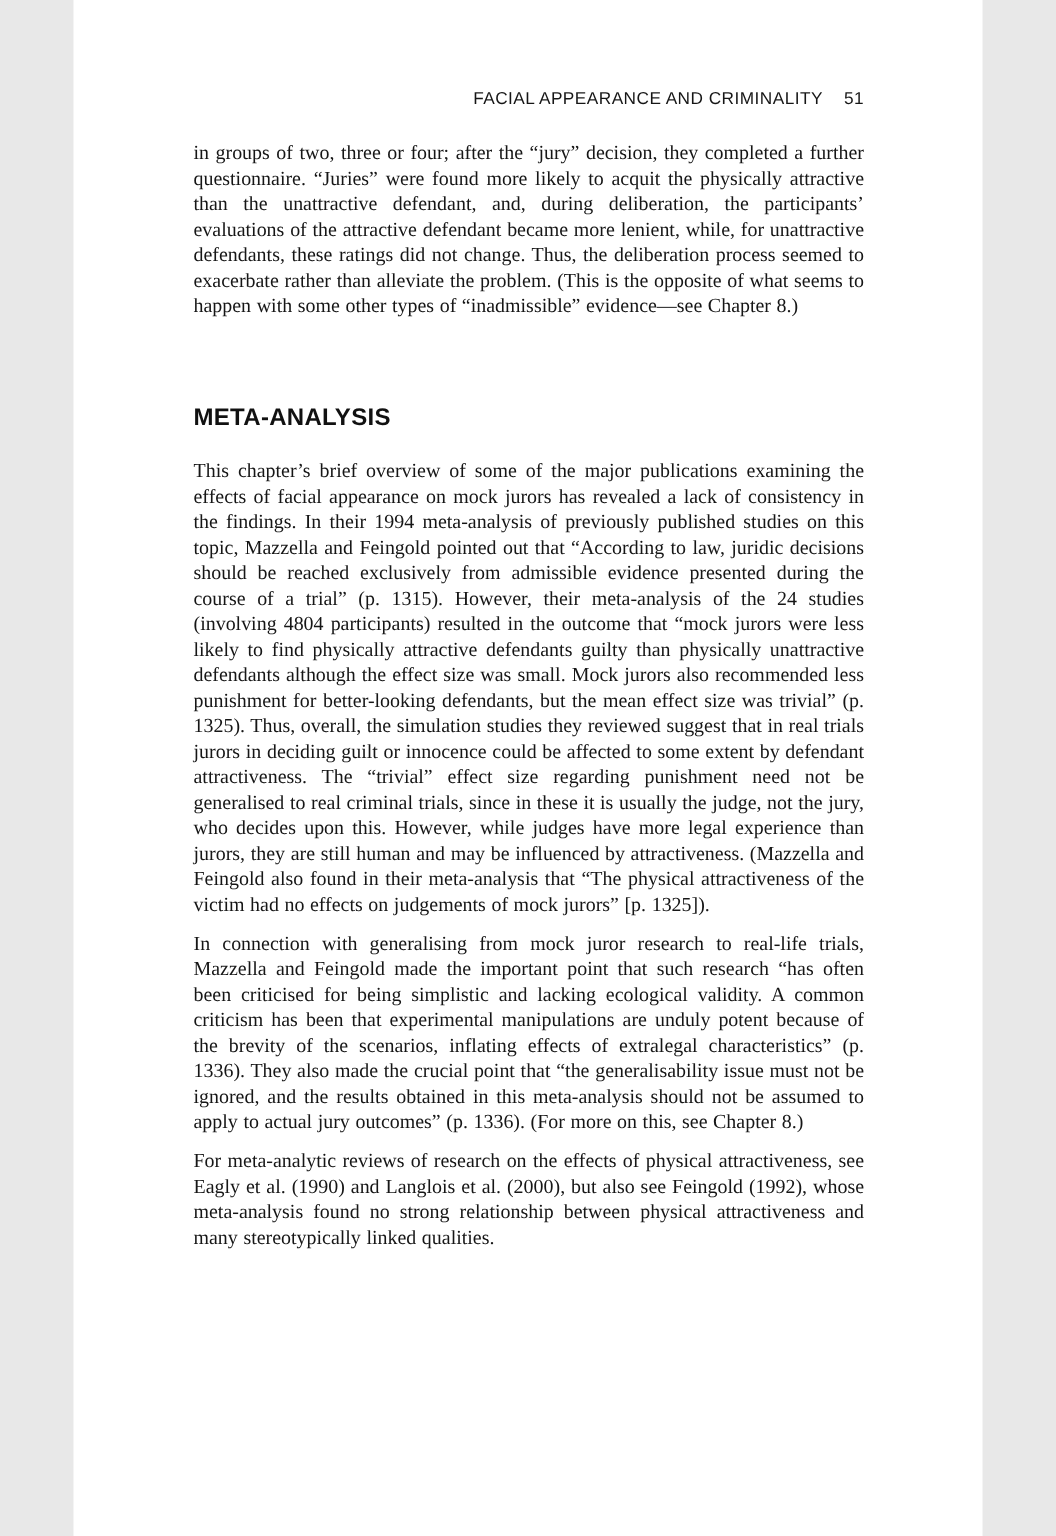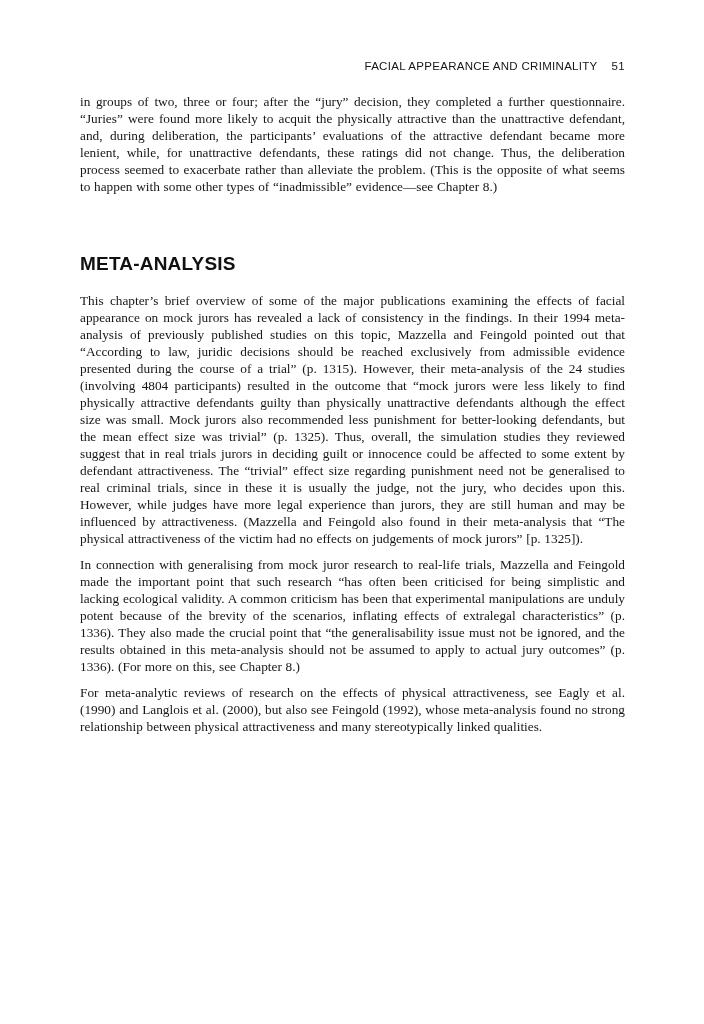--- a/index.html
+++ b/index.html
@@ -2,21 +2,21 @@
 <html><head>
 <meta charset="utf-8">
 <style>
   html, body {
     margin: 0;
     padding: 0;
     background: #e8e8e8;
   }
   .page {
     position: relative;
-    width: 704px;
+    width: 606px;
     height: 1024px;
     margin: 0 auto;
     background: #ffffff;
     box-sizing: border-box;
     padding: 60px 79px 0 80px;
     overflow: hidden;
     color: #161616;
   }
   .running-head {
     font-family: "Liberation Sans", sans-serif;
@@ -37,21 +37,21 @@
     font-family: "Liberation Serif", serif;
     font-size: 13.3px;
     line-height: 17px;
     text-align: justify;
     margin: 0 0 9px 0;
     color: #161616;
     word-spacing: 0.4px;
   }
   .section-heading {
     font-family: "Liberation Sans", sans-serif;
-    font-size: 19px;
+    font-size: 16px;
     font-weight: 700;
     letter-spacing: 0.2px;
     margin: 58px 0 17px 0;
     color: #111111;
   }
 </style>
 </head>
 <body>
 
 <div class="page">

